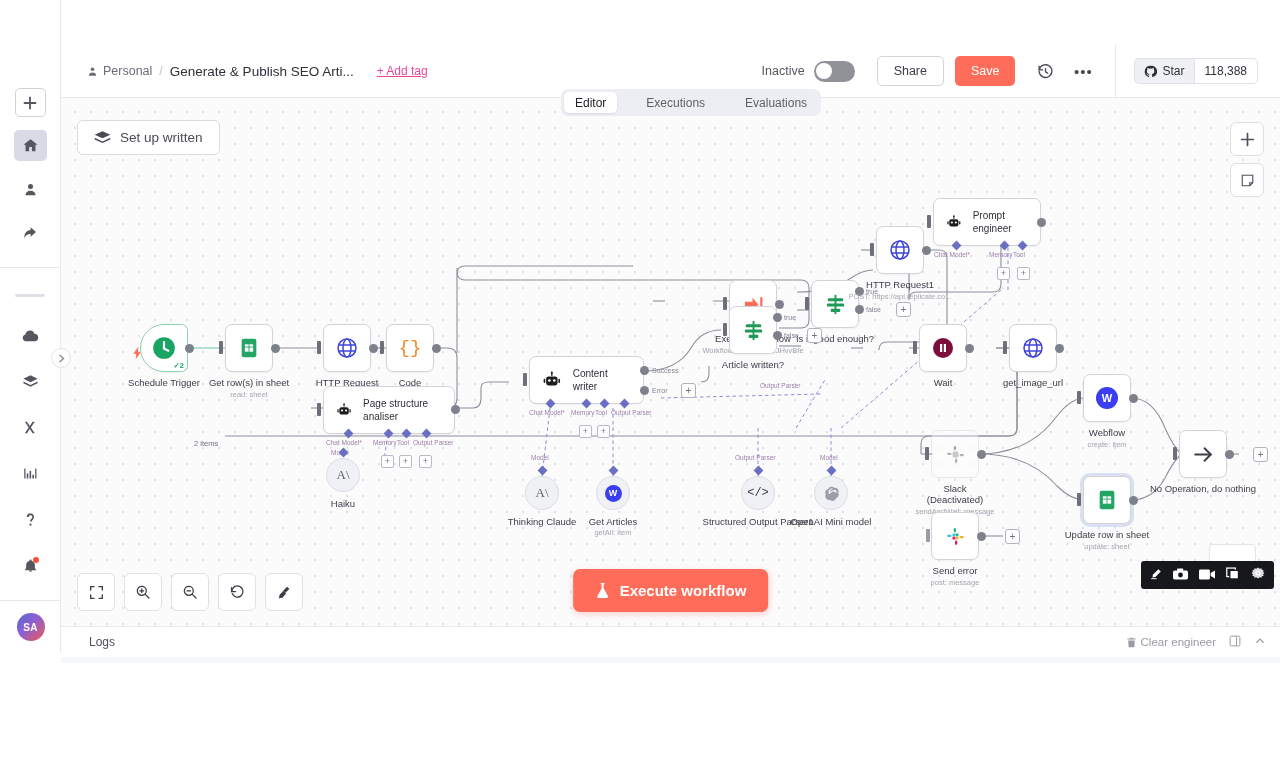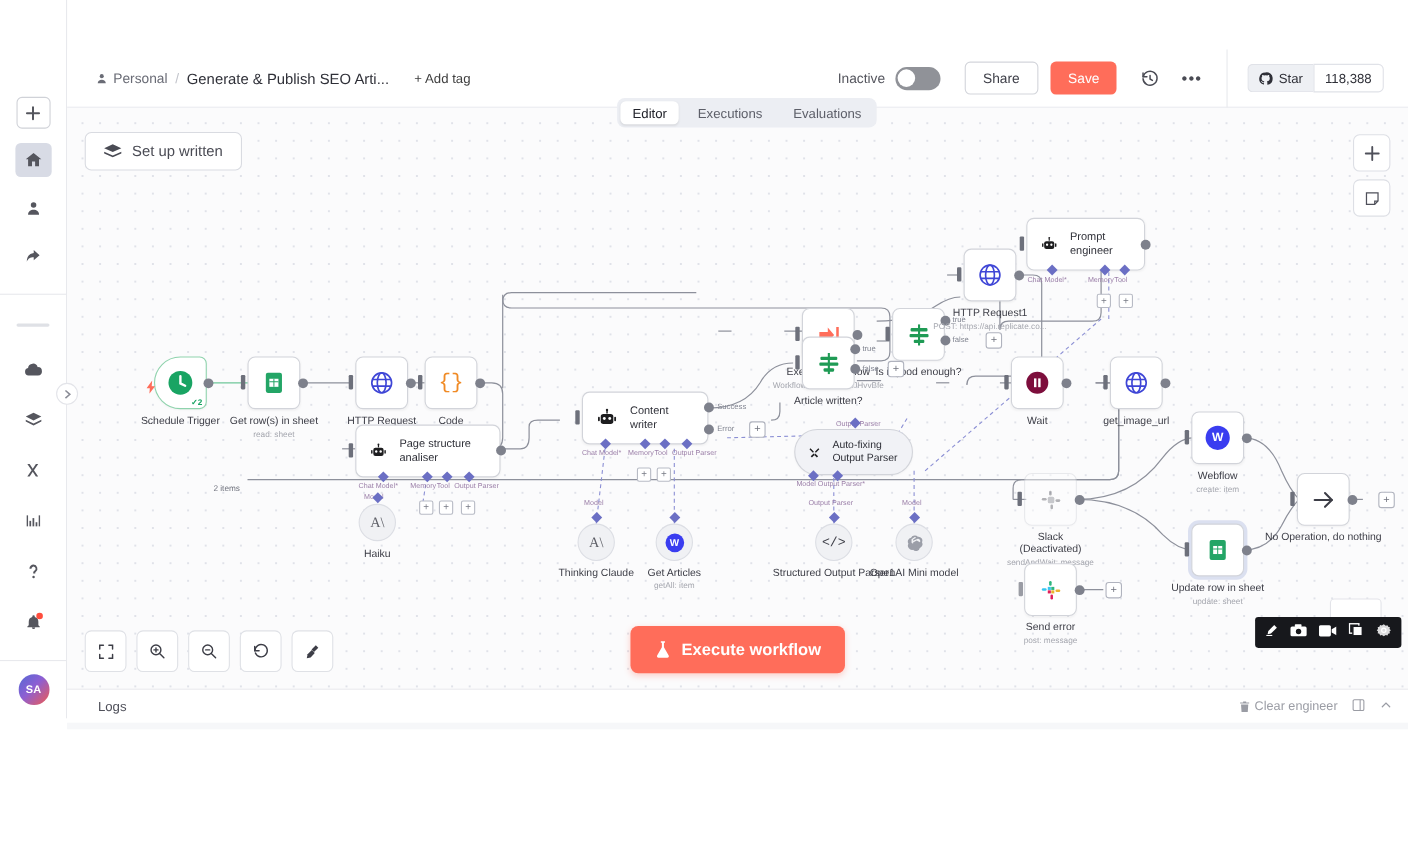--- a/index.html
+++ b/index.html
@@ -51,21 +51,21 @@
   
   .topbar {
     position:absolute; left:61px; top:45px; width:1219px; height:53px;
     background:#fff; border-bottom:1px solid #e8e9ed;
     display:flex; align-items:center;
   }
   .bc { display:flex; align-items:center; gap:7px; padding-left:26px; font-size:12.5px; }
   .bc-person { color:#6a6c76; display:flex; align-items:center; gap:5px; }
   .bc-slash { color:#c3c5cc; }
   .bc-title { color:#2f3038; font-size:13.5px; }
-  .add-tag { color:#404040; font-size:12px; margin-left:16px; cursor:pointer; }
+  .add-tag { color:#ec4899; font-size:12px; margin-left:16px; cursor:pointer;text-decoration:underline; }
 
   .top-right { margin-left:auto; display:flex; align-items:center; height:53px; }
   .inactive-wrap { display:flex; align-items:center; gap:9px; margin-right:22px;text-align:right; }
   .inactive-lbl { font-size:12.5px; color:#55565e; }
   .toggle { width:41px; height:21px; border-radius:11px; background:#909298; position:relative; cursor:pointer; }
   .toggle .knob { position:absolute; top:2.5px; left:2.5px; width:16px; height:16px; border-radius:50%; background:#fff; }
   .btn {
     height:30px; border-radius:5px; font-size:12.5px; display:flex; align-items:center;
     justify-content:center; cursor:pointer; padding:0 16px;
   }
@@ -78,21 +78,21 @@
   .divider-v { width:1px; height:53px; background:#e8e9ed; margin-left:18px; }
   .star-grp { display:flex; align-items:center; margin-left:18px; margin-right:22px; }
   .star-left { display:flex; align-items:center; gap:5px; background:#eef0f4; border:1px solid #e0e2e8;
                border-right:none; border-radius:5px 0 0 5px; height:26px; padding:0 9px; font-size:12px; color:#2f3038; }
   .star-right { background:#fff; border:1px solid #e0e2e8; border-radius:0 5px 5px 0; height:26px;
                 padding:0 10px; font-size:12px; color:#2f3038; display:flex; align-items:center; }
 
   
   .tabs {
     position:absolute; left:561px; top:89px; height:27px;
-    background:#eceef3; border-radius:7px; display:flex; align-items:center; padding:3px; gap:6px; z-index:30;
+    background:#eceef3; border-radius:7px; display:flex; align-items:center; padding:3px; gap:18px; z-index:30;
   }
   .tab { height:21px; padding:0 11px; border-radius:5px; font-size:12px; color:#5d5f69;
          display:flex; align-items:center; cursor:pointer; }
   .tab.active { background:#fff; color:#22232b; box-shadow:0 1px 2px rgba(0,0,0,.08); }
 
   
   .canvas {
     position:absolute; left:61px; top:98px; width:1219px; height:528px;
     background-color:#fbfbfc;
     background-image:radial-gradient(circle, #e0e2e9 1px, transparent 1px);
@@ -618,33 +618,20 @@
         <div class="nlabel" style="top:53px;">Article written?</div>
         <div class="arrow-in" style="left:-6px; top:17px;"></div>
         <div class="dot-out" style="left:44px; top:7px;"></div>
         <div class="conn-lbl" style="left:55px; top:8px;">true</div>
         <div class="dot-out" style="left:44px; top:25px;"></div>
         <div class="conn-lbl" style="left:55px; top:26px;">false</div>
         <div class="plus-ep" style="left:78px; top:22px;">+</div>
         <div class="port-lbl" style="left:31px; top:76px;">Output Parser</div>
       </div>
 
-      <div class="node" style="left:661px; top:292px;">
-        <div class="nbox wide" style="width:108px; height:42px; border-radius:21px; background:#f1f2f6;">
-          <svg width="19" height="19" viewBox="0 0 24 24" fill="#1d1d1f">
-            <path d="M4 3l7 7-2 2-7-7zM20 3l-7 7 2 2 7-7z"></path>
-              <path d="M13.5 13.5l6 6-2.5 2.5-6-6zM10.5 13.5l-6 6 2.5 2.5 6-6z"></path>
-          </svg>
-          <span class="ntitle" style="font-size:9.5px;">Auto-fixing Output Parser</span>
-        </div>
-        <div class="diamond" style="left:14px; top:39px;"></div>
-        <div class="diamond" style="left:36px; top:39px;"></div>
-        <div class="port-lbl" style="left:2px; top:47px;">Model  Output Parser*</div>
-        <div class="diamond" style="left:52px; top:-9px;"></div>
-      </div>
 
       <div class="node" style="left:680px; top:378px;">
         <div class="circ">
           <span style="font-size:12px;color:#3c3d46;font-family:'Liberation Mono',monospace;">&lt;/&gt;</span>
         </div>
         <div class="diamond" style="left:14px; top:-9px;"></div>
         <div class="port-lbl" style="left:-6px; top:-22px;">Output Parser</div>
         <div class="nlabel" style="top:40px; left:17px;">Structured Output Parser1</div>
       </div>
 

